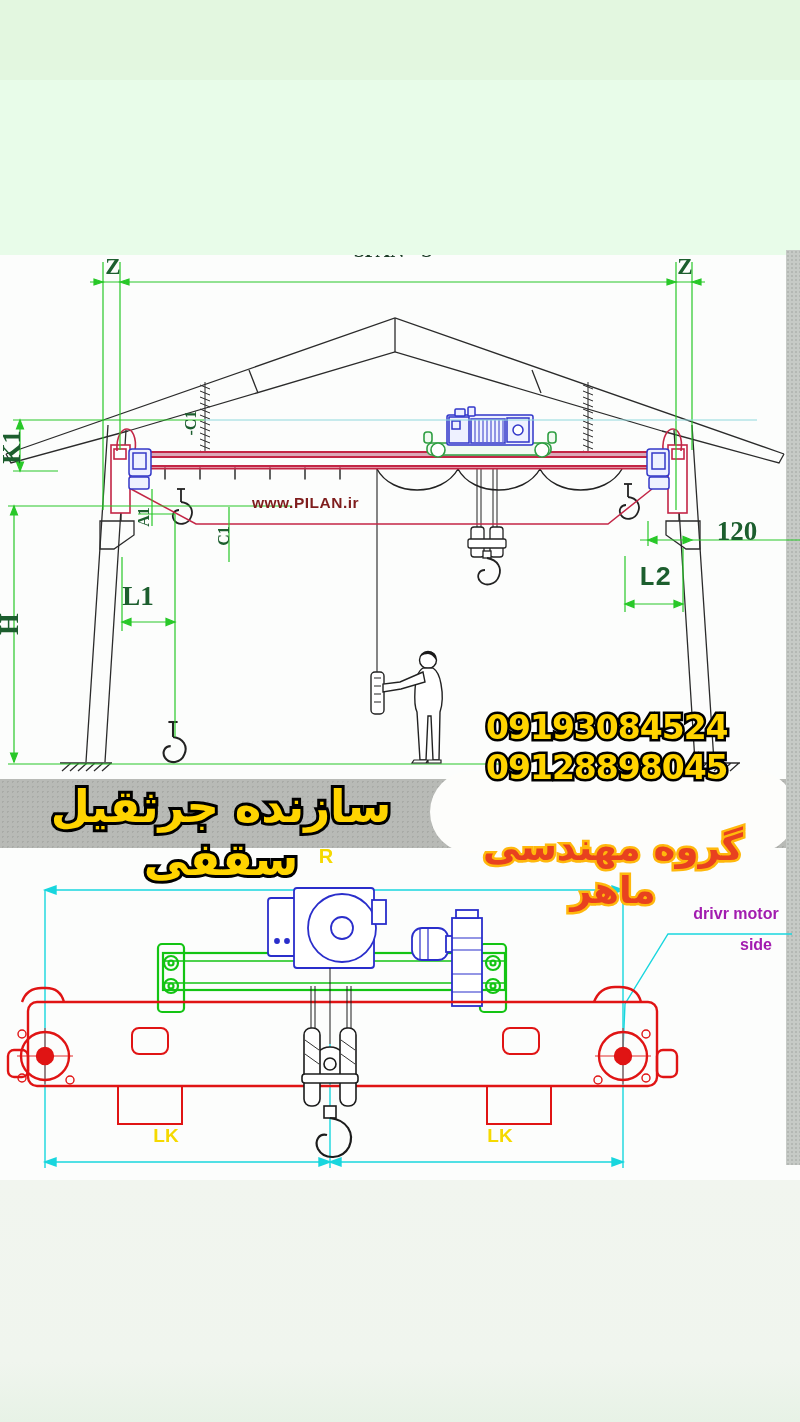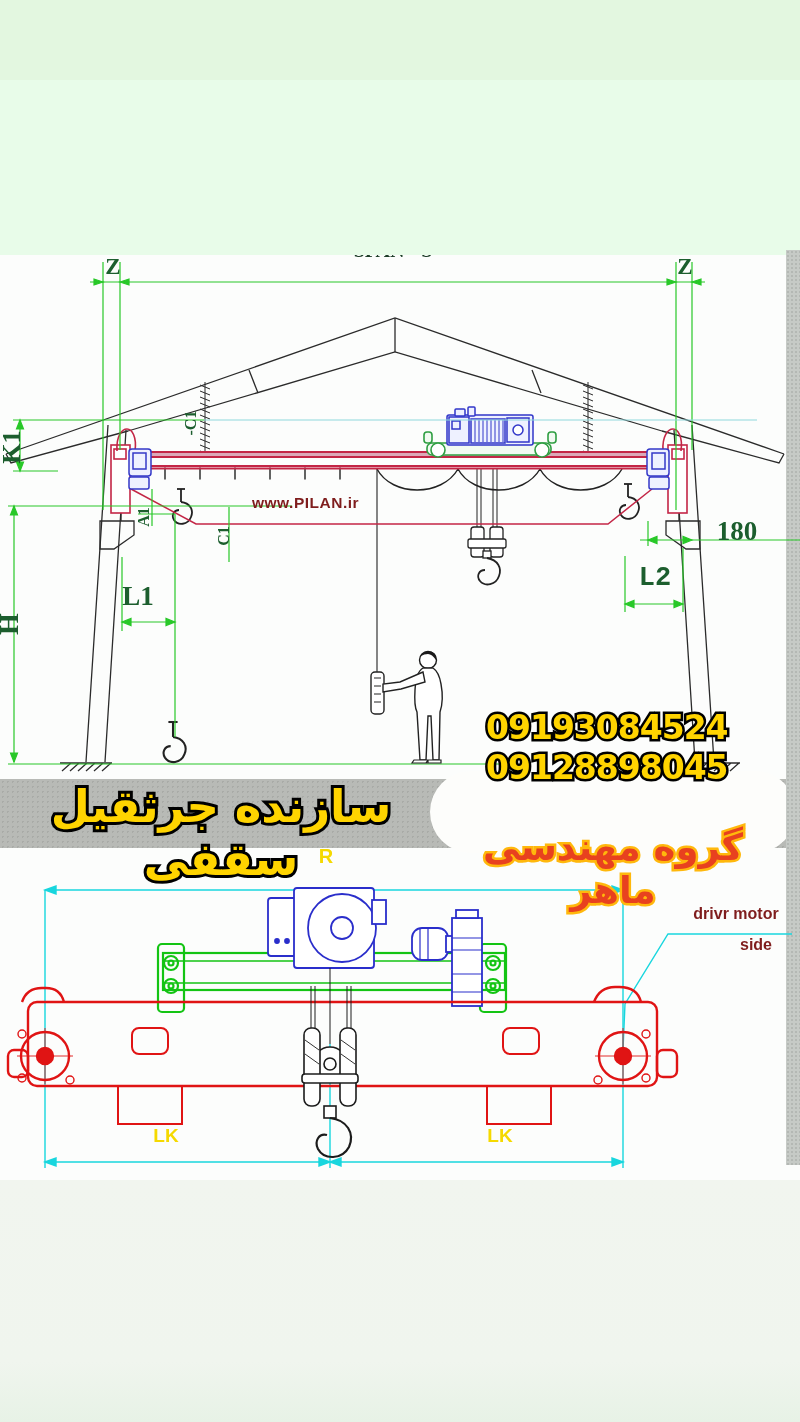--- a/index.html
+++ b/index.html
@@ -24,21 +24,21 @@
                border-radius:44px;z-index:2;}
 
   svg{position:absolute;left:0;top:0;z-index:3;}
 
   
   .cad{position:absolute;z-index:4;color:#1c5e2e;
        font-family:"Liberation Serif",serif;font-weight:600;text-align:center;}
   .rot{transform:rotate(-90deg);}
   .wm{position:absolute;z-index:4;color:#7f1d1d;font-weight:bold;
       letter-spacing:.5px;font-size:15.5px;}
-  .cy{position:absolute;z-index:4;color:#7f1d1d;font-weight:bold;text-align:center;}
+  .cy{position:absolute;z-index:4;color:#a21caf;font-weight:bold;text-align:center;}
   .yl{position:absolute;z-index:4;color:#f5d900;font-weight:bold;text-align:center;}
 
   
   .txt2{position:absolute;z-index:5;text-align:center;font-weight:bold;}
   .txt2 .bk,.txt2 .fg{position:absolute;left:0;top:0;width:100%;}
   .txt2 .bk{-webkit-text-stroke:6px #000;color:#000;}
   .txt2 .fg{color:#ffd400;}
   .phone{font-size:33px;letter-spacing:-1px;font-family:"DejaVu Sans",sans-serif;}
   .phone .bk{-webkit-text-stroke:5px #000;}
   .banner{font-size:45px;font-family:"DejaVu Sans",sans-serif;}
@@ -264,21 +264,21 @@
 
 <div class="cad" style="left:99px;top:254px;width:28px;font-size:23px;">Z</div>
 <div class="cad" style="left:671px;top:254px;width:28px;font-size:23px;">Z</div>
 <div class="cad rot" style="left:-7px;top:432px;width:38px;font-size:26px;">K1</div>
 <div class="cad rot" style="left:-10px;top:608px;width:38px;font-size:28px;">H</div>
 <div class="cad rot" style="left:172px;top:414px;width:38px;font-size:16px;">-C1</div>
 <div class="cad rot" style="left:126px;top:508px;width:36px;font-size:16px;">A1</div>
 <div class="cad rot" style="left:206px;top:527px;width:36px;font-size:16px;">C1</div>
 <div class="cad" style="left:122px;top:581px;width:32px;font-size:27px;">L1</div>
 <div class="cad" style="left:629px;top:563px;width:52px;font-size:27px;font-family:Liberation Mono, monospace;">L2</div>
-<div class="cad" style="left:705px;top:516px;width:64px;font-size:27px;">180</div>
+<div class="cad" style="left:705px;top:516px;width:64px;font-size:27px;">120</div>
 <div class="wm" style="left:252px;top:494px;">www.PILAN.ir</div>
 
 <div class="yl" style="left:311px;top:845px;width:30px;font-size:20px;">R</div>
 <div class="yl" style="left:147px;top:1125px;width:38px;font-size:19px;">LK</div>
 <div class="yl" style="left:481px;top:1125px;width:38px;font-size:19px;">LK</div>
 <div class="cy" style="left:678px;top:905px;width:116px;font-size:16px;">drivr motor</div>
 <div class="cy" style="left:698px;top:936px;width:116px;font-size:16px;">side</div>
 
 <div class="txt2 phone" style="left:486px;top:708px;width:228px;height:40px;">
   <span class="bk">09193084524</span>

